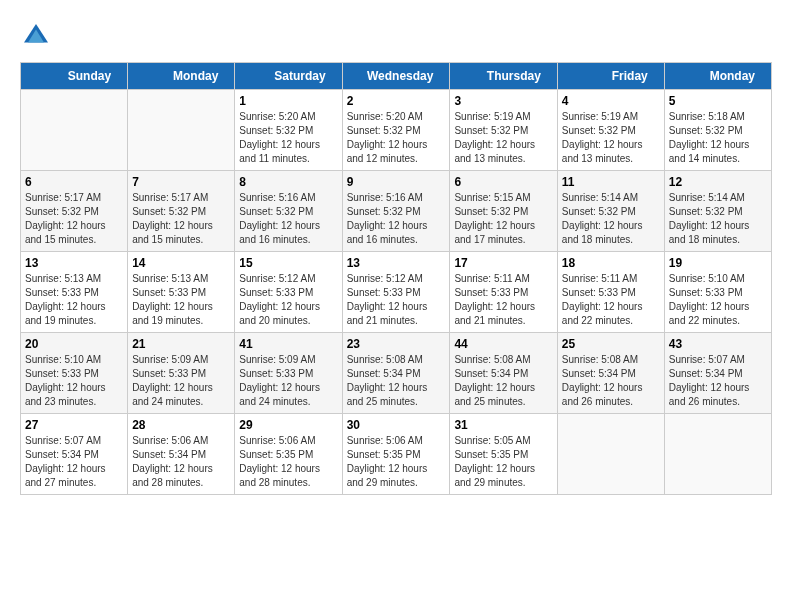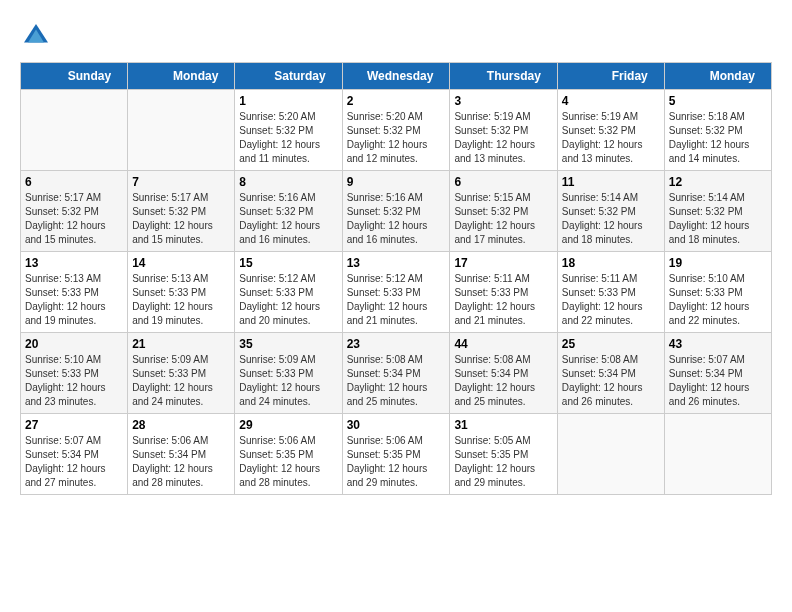--- a/index.html
+++ b/index.html
@@ -248,21 +248,21 @@
           Sunrise: 5:10 AM<br>Sunset: 5:33 PM<br>Daylight: 12 hours and 23 minutes.
         </div>
         </td>
         <td>
           <span class="day-number">21</span>
         <div class="day-detail">
           Sunrise: 5:09 AM<br>Sunset: 5:33 PM<br>Daylight: 12 hours and 24 minutes.
         </div>
         </td>
         <td>
-          <span class="day-number">35</span>
+          <span class="day-number">41</span>
         <div class="day-detail">
           Sunrise: 5:09 AM<br>Sunset: 5:33 PM<br>Daylight: 12 hours and 24 minutes.
         </div>
         </td>
         <td>
           <span class="day-number">23</span>
         <div class="day-detail">
           Sunrise: 5:08 AM<br>Sunset: 5:34 PM<br>Daylight: 12 hours and 25 minutes.
         </div>
         </td>

